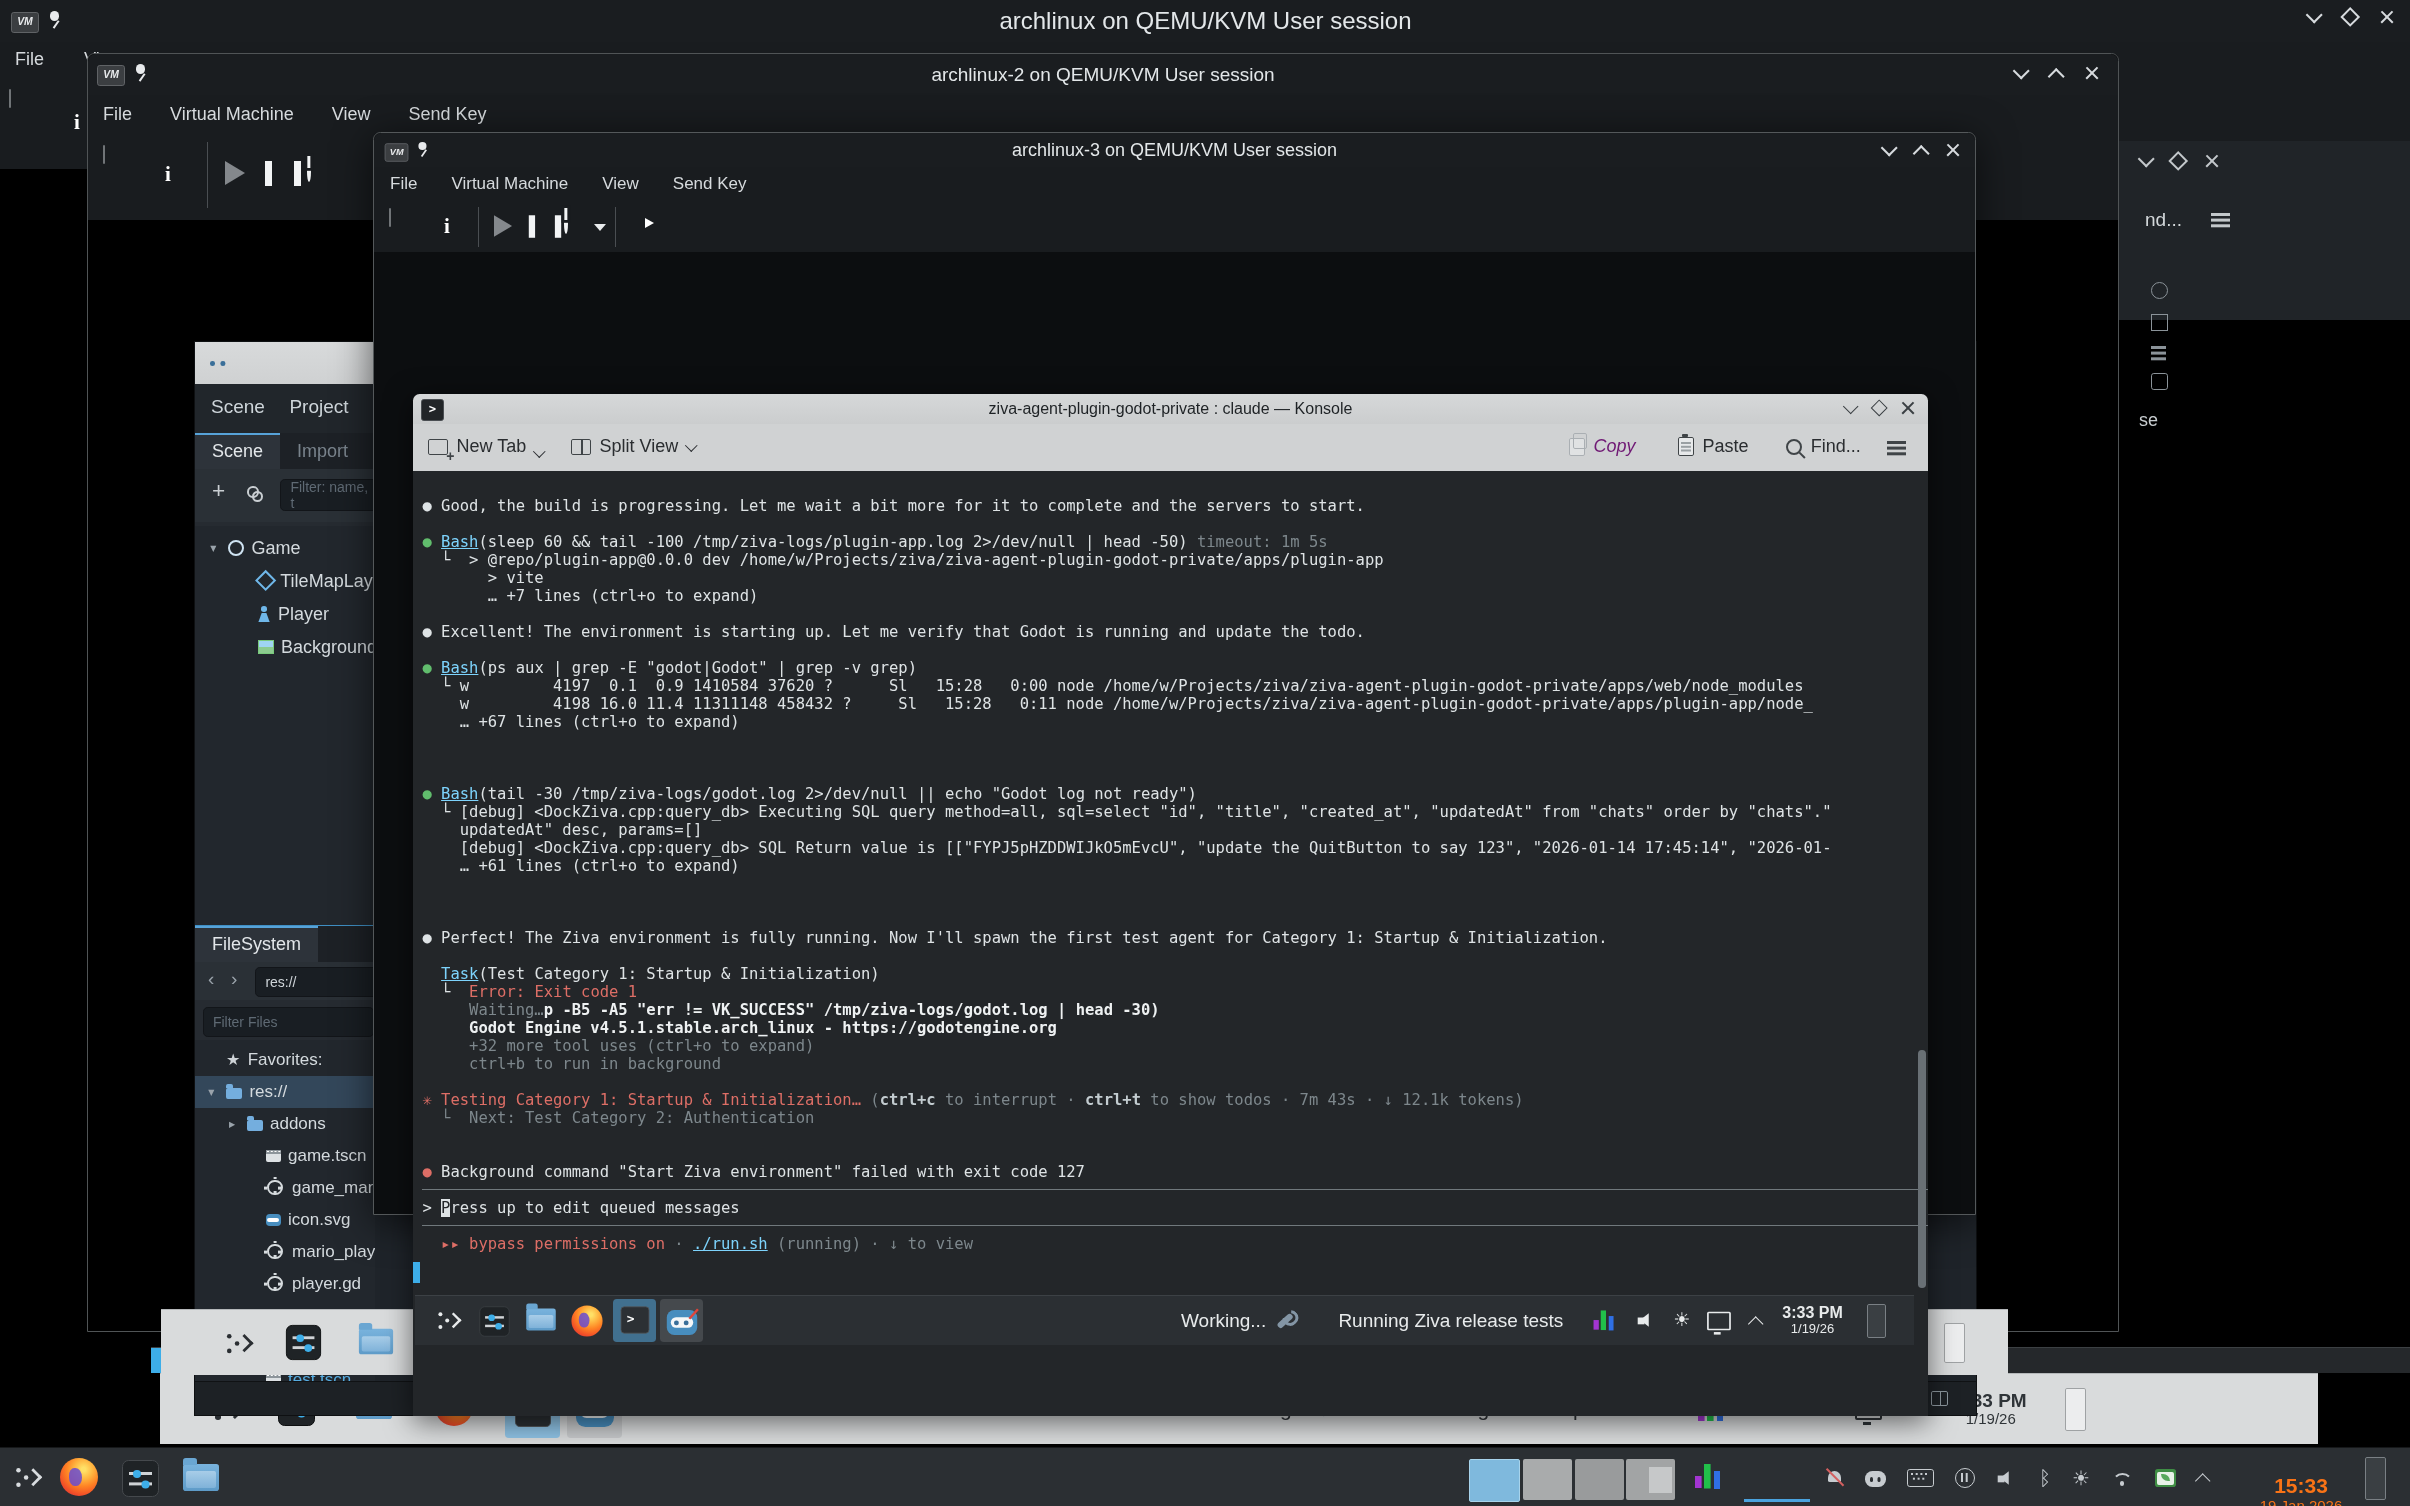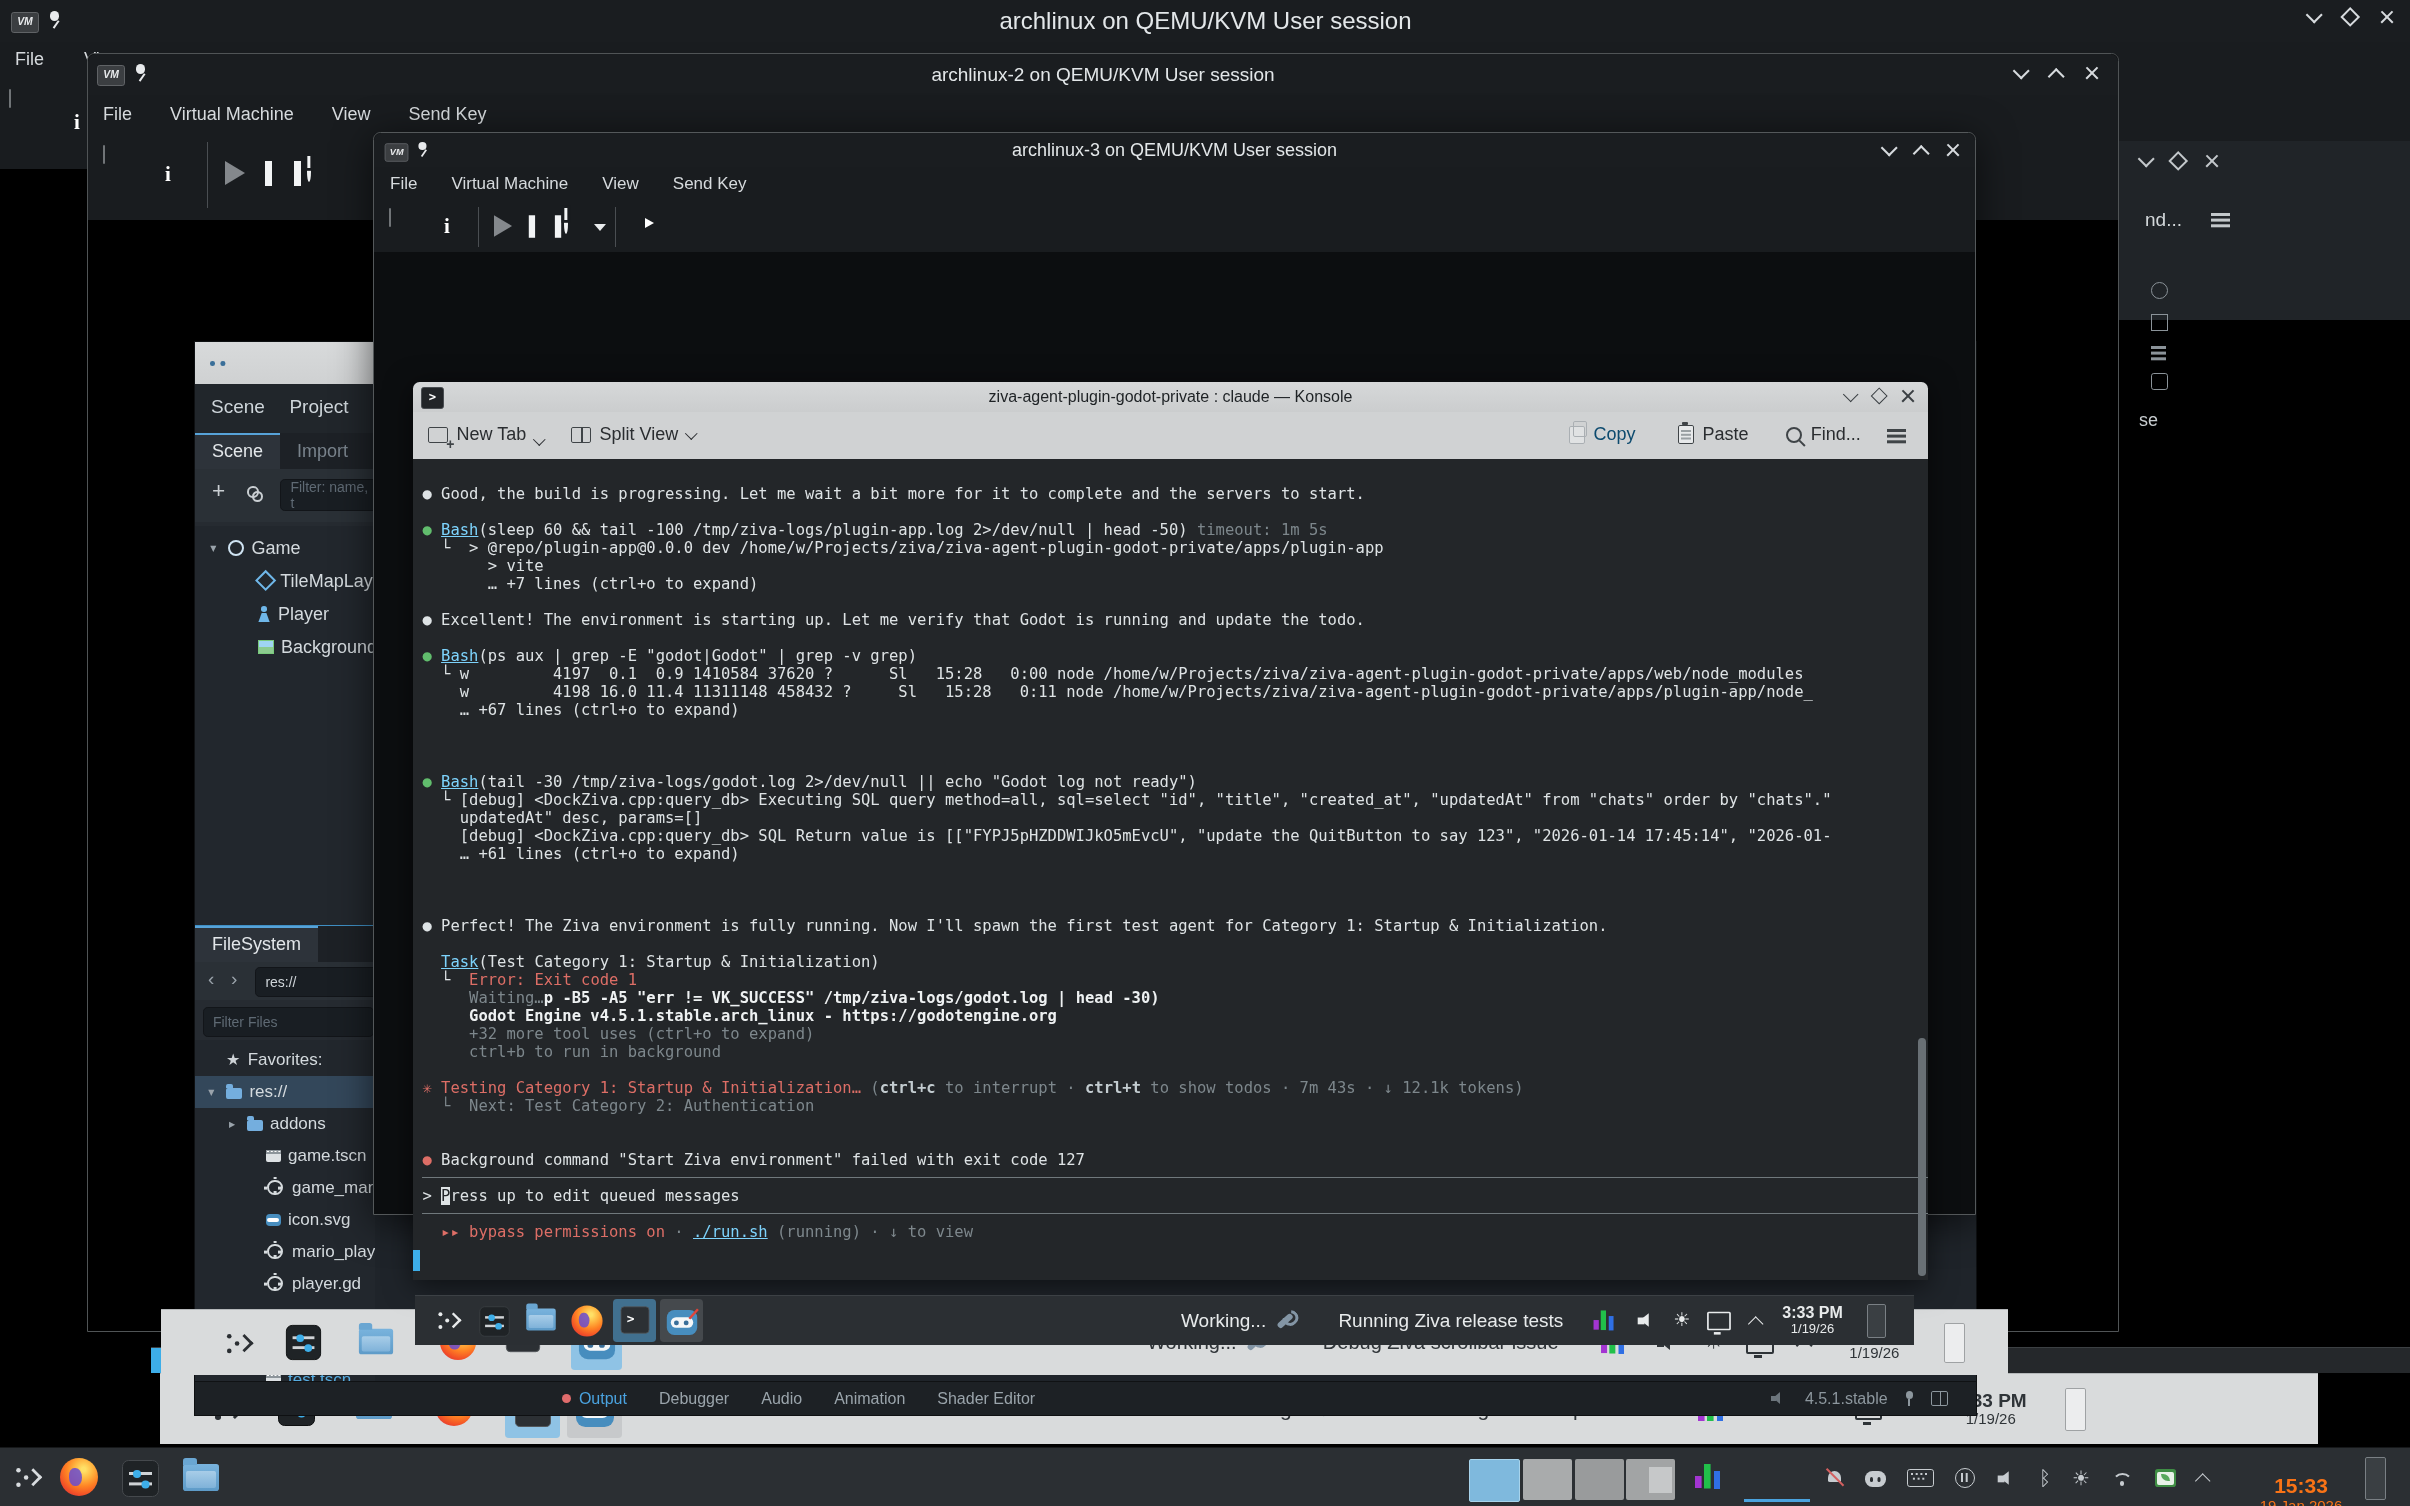--- a/index.html
+++ b/index.html
@@ -49,40 +49,40 @@
     linear-gradient(#e8ebec,#e8ebec) right top/9.4px 2.8px,
     linear-gradient(#e8ebec,#e8ebec) right top/2.8px 8.5px,
     linear-gradient(#e8ebec,#e8ebec) left bottom/9.4px 2.8px,
     linear-gradient(#e8ebec,#e8ebec) left bottom/2.8px 8.5px,
     linear-gradient(#e8ebec,#e8ebec) right bottom/9.4px 2.8px,
     linear-gradient(#e8ebec,#e8ebec) right bottom/2.8px 8.5px;background-repeat:no-repeat;}
   
   #w2{left:87px;top:53px;width:2030px;height:1277px;background:#000;border:0.9px solid #505456;border-radius:7.5px 7.5px 0 0;}
   #w3{left:373px;top:132px;width:1601px;height:1081px;background:#0b0d0e;border:0.9px solid #54585a;border-radius:7.5px 7.5px 0 0;box-shadow:0 7.5px 38px rgba(0,0,0,.6);}
   
-  #konsole{left:39px;top:130px;width:1515px;height:898px;border-radius:6.6px 6.6px 0 0;box-shadow:0 5.6px 28px rgba(0,0,0,.55);}
+  #konsole{left:39px;top:142px;width:1515px;height:1022px;border-radius:6.6px 6.6px 0 0;box-shadow:0 5.6px 28px rgba(0,0,0,.55);}
   .k-titlebar{position:absolute;left:0;top:0;right:0;height:30px;background:linear-gradient(#d6d8d9,#cbcdce);border-radius:6.6px 6.6px 0 0;color:#1e2225;}
   .k-toolbar{position:absolute;left:0;top:30px;right:0;height:47px;background:#d0d2d3;border-bottom:0.9px solid #a8abad;color:#2a2d30;}
   .kico{display:inline-block;width:21.7px;height:20px;background:#222528;border:0.9px solid #4a4e52;border-radius:2.8px;color:#fff;
     font:bold 12.2px/18px "DejaVu Sans Mono",monospace;text-align:center;}
   .kico::after{content:">";}
   .ntico{position:relative;width:18px;height:14px;border:1.9px solid #3f4447;border-radius:1.9px;display:inline-block;}
   .ntico::after{content:"+";position:absolute;right:-7.5px;bottom:-9.4px;font:bold 14px/14px "Liberation Sans",sans-serif;color:#3f4447;}
   .svico{width:18px;height:14px;border:1.9px solid #3f4447;border-radius:1.9px;display:inline-block;position:relative;}
   .svico::before{content:"";position:absolute;left:50%;top:0;bottom:0;width:1.9px;background:#3f4447;}
   .cpico{position:relative;width:14px;height:16px;border:1.9px solid #aaafb3;background:#e0e2e3;border-radius:1.9px;display:inline-block;}
   .cpico::before{content:"";position:absolute;left:2.8px;top:-5.6px;width:12.2px;height:14px;border:1.9px solid #aaafb3;border-radius:1.9px;}
   .pstico{position:relative;width:14px;height:17px;border:1.9px solid #3f4447;border-radius:1.9px;display:inline-block;background:#e7e9ea;}
   .pstico::before{content:"";position:absolute;left:2.8px;top:-4.7px;width:6.6px;height:3.8px;background:#3f4447;border-radius:0.9px;}
   .pstico::after{content:"";position:absolute;left:1.9px;top:3.8px;right:1.9px;height:1.9px;background:#9aa0a3;box-shadow:0 3.8px 0 #9aa0a3,0 7.5px 0 #9aa0a3;}
   .magico{position:relative;width:12.2px;height:12.2px;border:2.4px solid #3f4447;border-radius:50%;display:inline-block;}
   .magico::after{content:"";position:absolute;right:-5.6px;bottom:-3.8px;width:7.5px;height:2.4px;background:#3f4447;transform:rotate(45deg);}
   .burger{display:inline-block;width:19px;height:2.8px;background:#3f4447;box-shadow:0 5.6px 0 #3f4447,0 11.3px 0 #3f4447;}
   .ktool-btn{position:absolute;display:flex;align-items:center;gap:8.5px;font-size:18px;}
-  .ktool-btn.disabled{color:#0c4a6e;}
+  .ktool-btn.disabled{color:#701a75;font-style:italic;}
   
   #term{position:absolute;left:0;top:77px;right:0;bottom:0;background:#232629;padding:26px 0 0 9.4px;overflow:hidden;
     font-family:"DejaVu Sans Mono","DejaVu Sans",monospace;font-size:15.5px;}
   .tline{height:18px;line-height:18px;white-space:pre;}
   .tline.rule{border-top:0.9px solid #70787c;margin-top:7.5px;height:9.7px;}
   .t-w{color:#dee3e5;} .t-g{color:#7d878c;} .t-gb{color:#c3ccd0;font-weight:bold;}
   .t-gr{color:#61bd6d;} .t-b{color:#7dd3fc;text-decoration:underline;} .t-r{color:#dd6e66;}
   .t-bd{color:#eef1f2;font-weight:bold;} .t-cur{background:#dee3e5;color:#232629;}
   .kscroll{position:absolute;right:1.9px;width:8.5px;border-radius:3.8px;background:#697075;}
   .kbluebar{position:absolute;left:0;width:6.6px;height:21px;background:#3daee9;}

